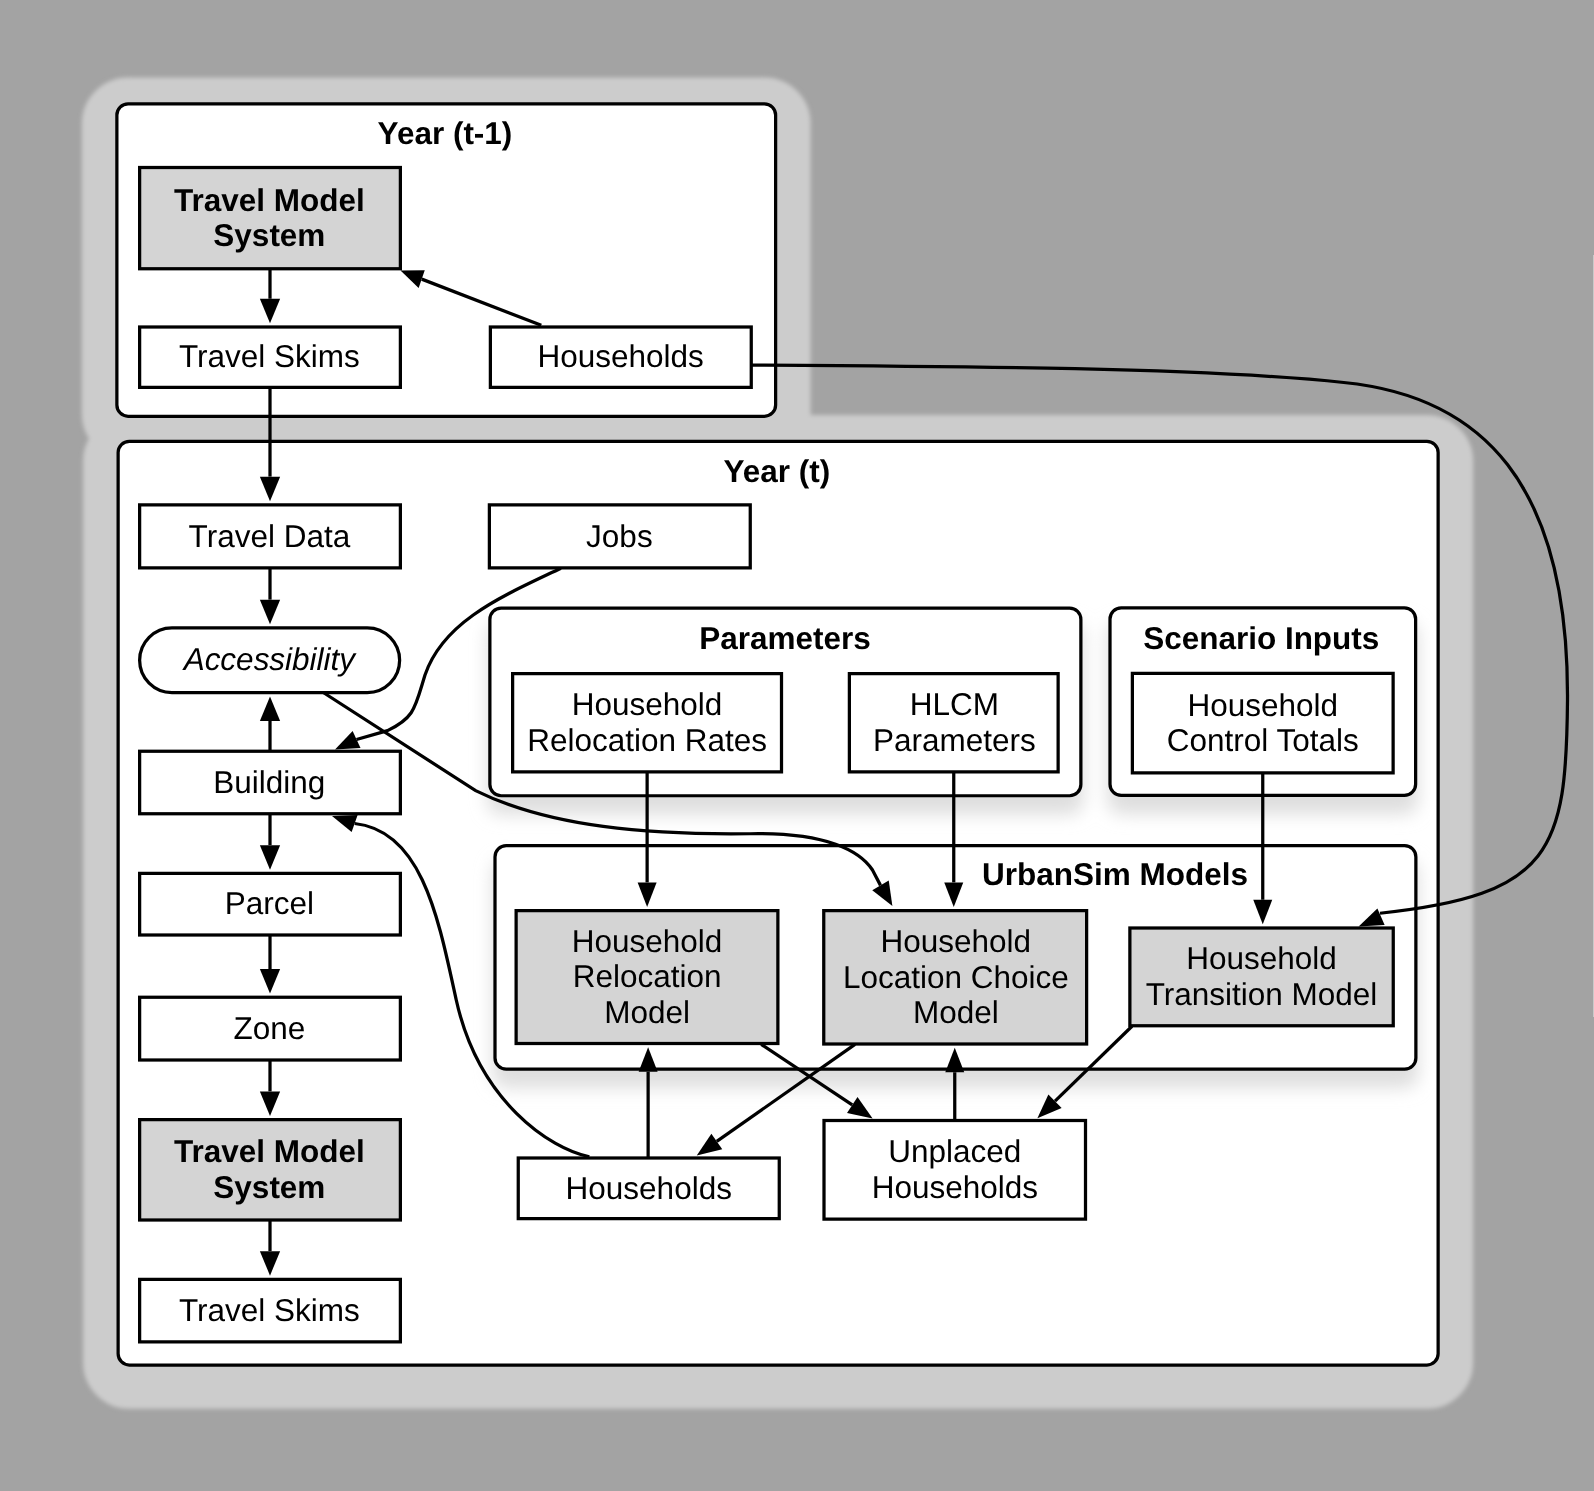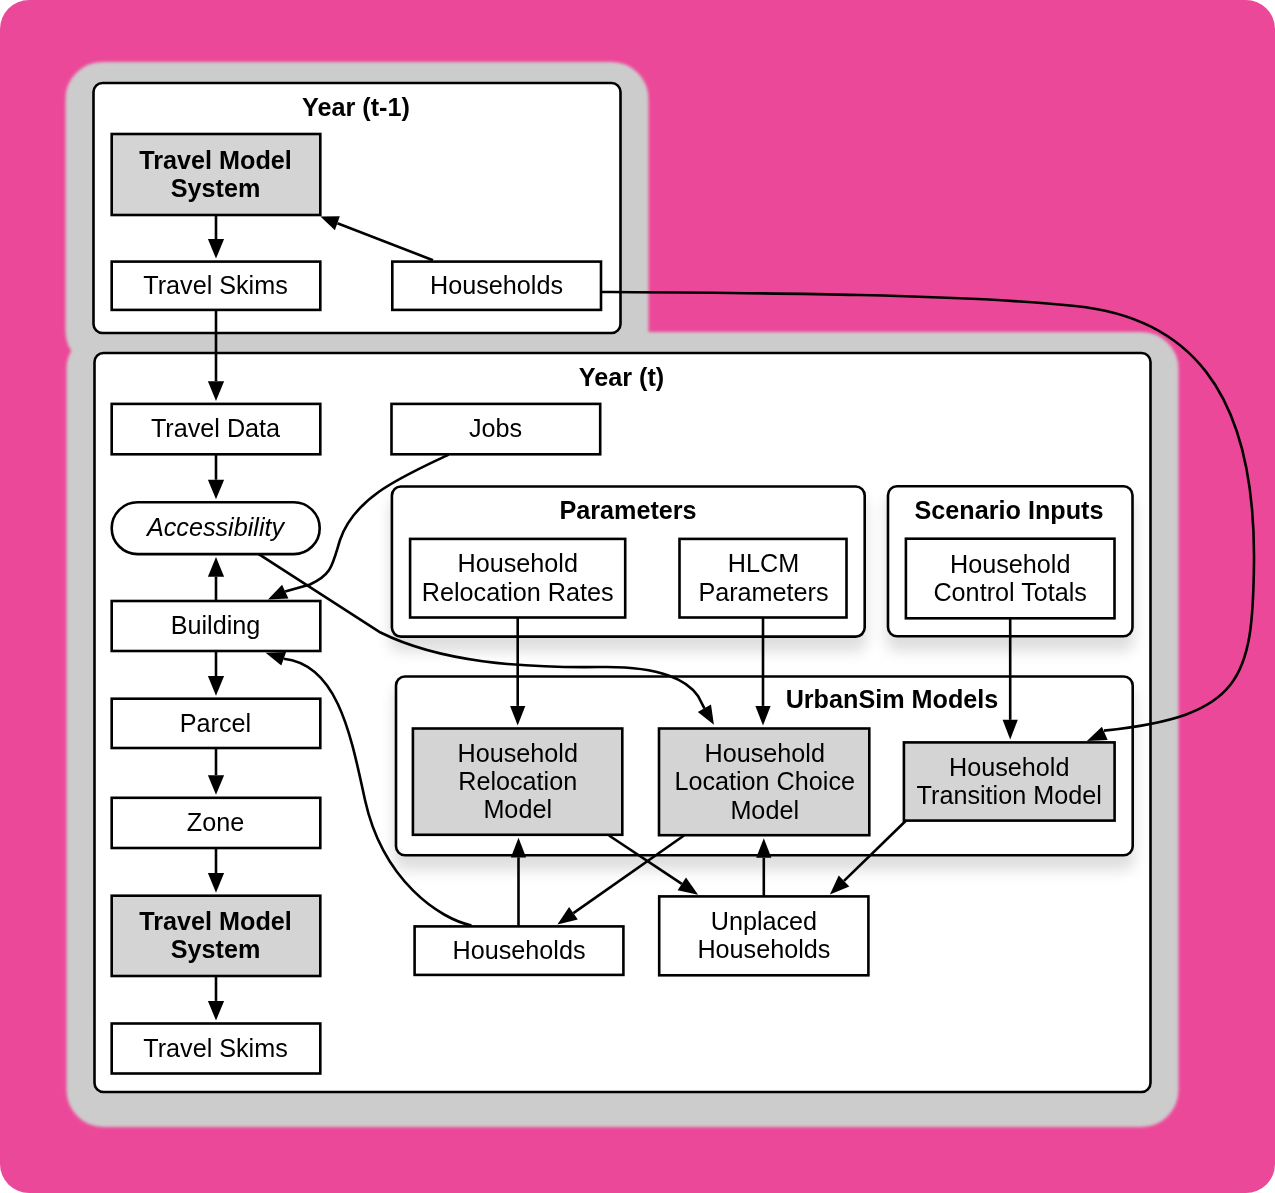--- a/index.html
+++ b/index.html
@@ -1,16 +1,16 @@
 <!DOCTYPE html>
 <html><head>
 <meta charset="utf-8">
 <style>
   html,body{margin:0;padding:0;background:#ffffff;}
-  #canvas{position:relative;width:1275px;height:1193px;background:#ec4899;overflow:hidden;border-radius:29px;}
+  #canvas{position:relative;width:1275px;height:1193px;background:#a3a3a3;overflow:hidden;}
   #sheet{position:absolute;left:0;top:0;}
   text{font-family:"Liberation Sans",sans-serif;fill:#000;}
   .t{font-size:25.2px;text-anchor:middle;dominant-baseline:alphabetic;}
   .tb{font-weight:bold;}
   .ti{font-style:italic;}
   .node{fill:#fff;stroke:#000;stroke-width:2.6;}
   .node.gray{fill:#d4d4d4;}
   .panel{fill:#fff;stroke:#000;stroke-width:2.6;}
   .edge{fill:none;stroke:#000;stroke-width:2.6;stroke-linecap:butt;}
   .head{fill:#000;stroke:none;}

